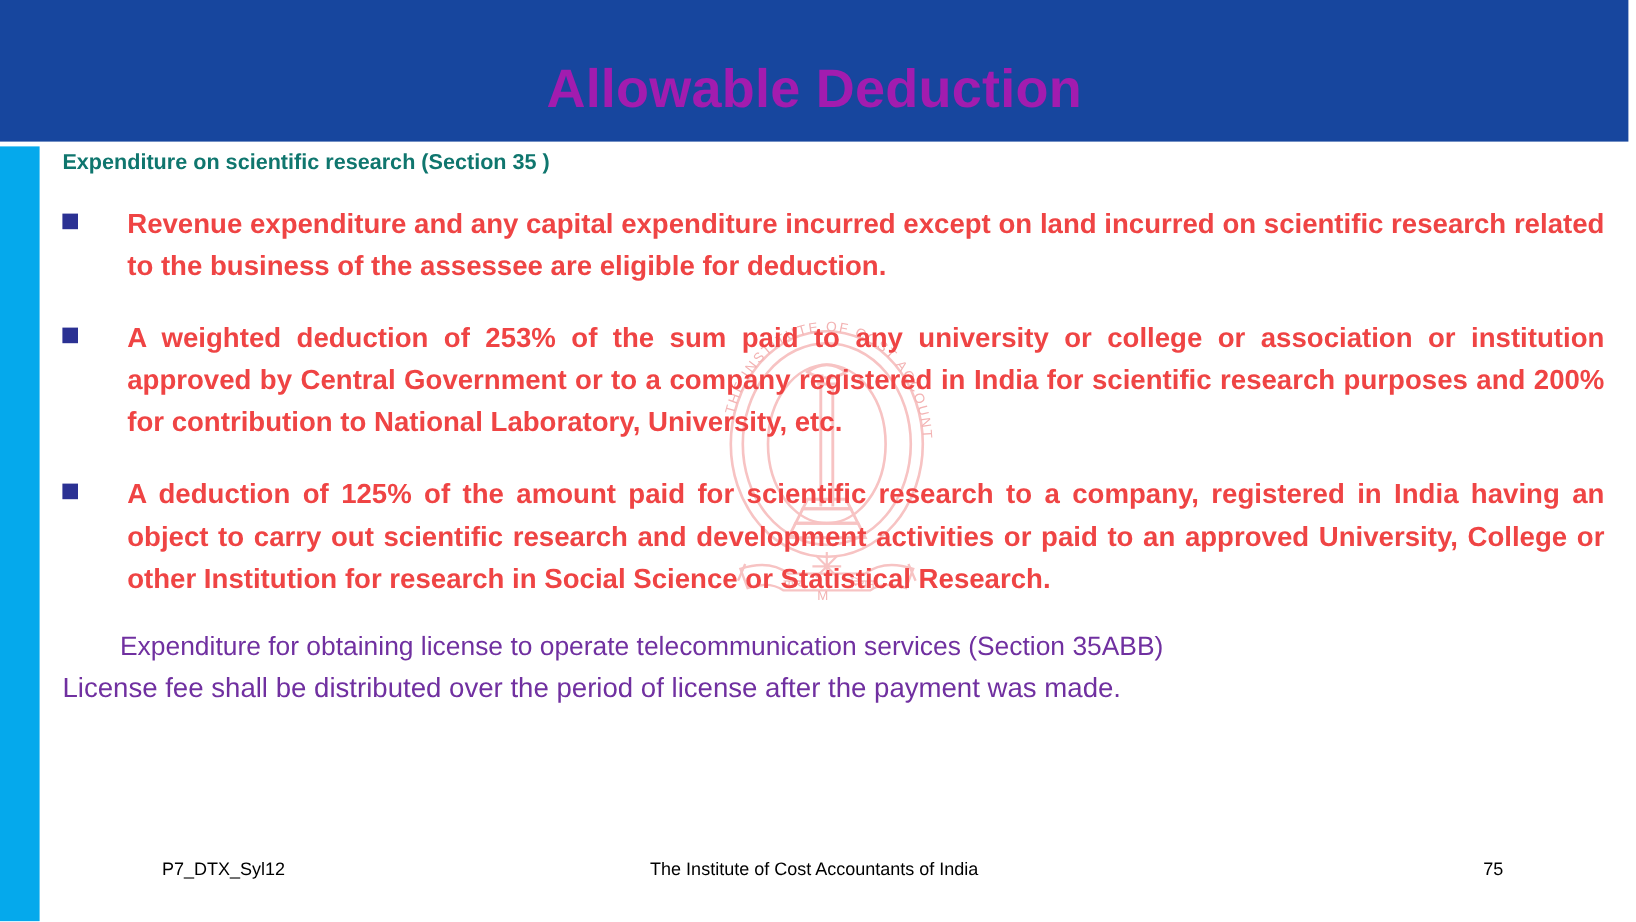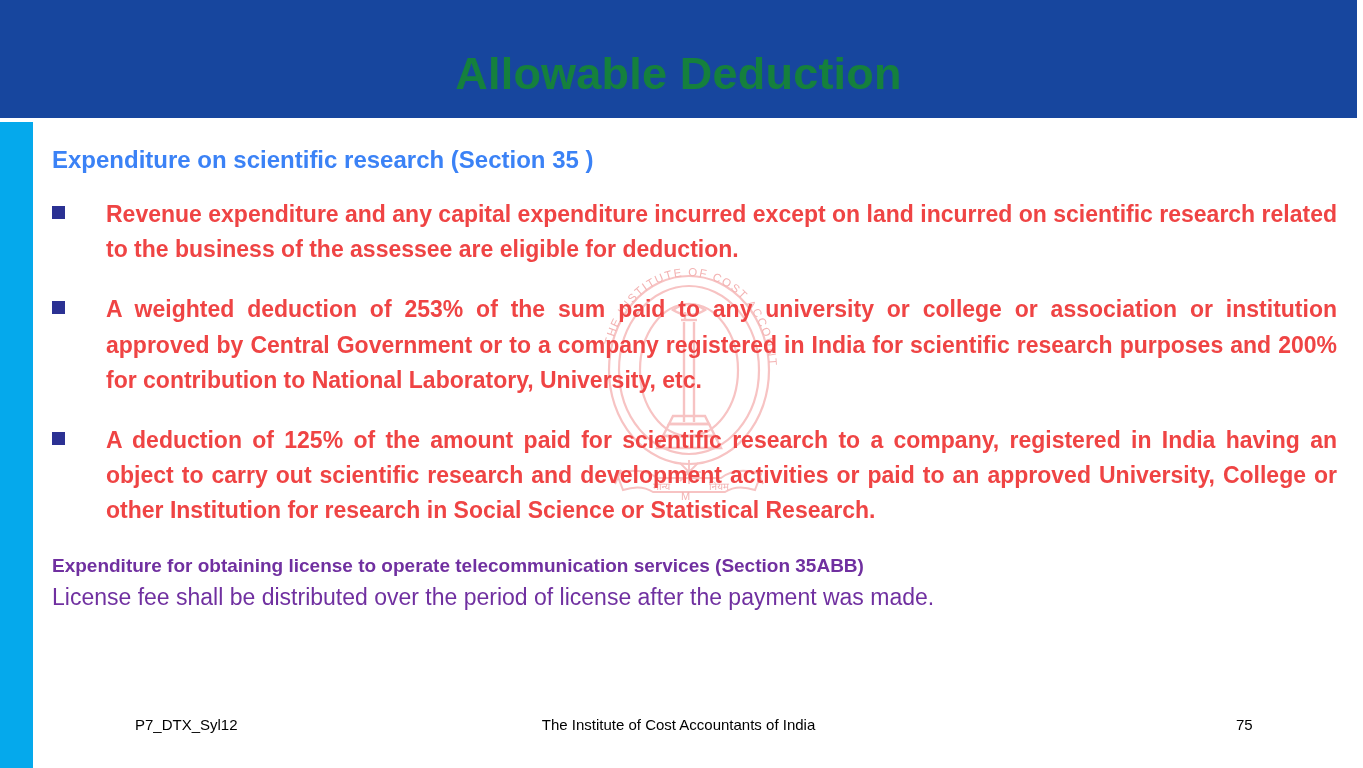--- a/index.html
+++ b/index.html
@@ -29,21 +29,21 @@
   }
   #slide-title {
     position: absolute;
     left: 0;
     top: 0;
     width: 1357px;
     height: 148px;
     display: flex;
     align-items: center;
     justify-content: center;
-    color: #15803d;
+    color: #a21caf;
     font-size: 45px;
     font-weight: bold;
     letter-spacing: 0.2px;
     white-space: nowrap;
   }
 
   
   #left-accent-bar {
     position: absolute;
     left: 0;
@@ -66,27 +66,26 @@
 
   
   #body-area {
     position: absolute;
     left: 52px;
     top: 124px;
     width: 1285px;
   }
 
   .section-head {
-    color: #3b82f6;
-    font-size: 24px;
+    color: #0f766e;
+    font-size: 18px;
     font-weight: bold;
     line-height: 1.25;
     position: relative;
     z-index: 3;
-    margin-top: 21px;
   }
 
   #bullet-list {
     position: relative;
     z-index: 3;
     margin-top: 22px;
   }
   .bullet-row {
     display: flex;
     align-items: flex-start;
@@ -111,23 +110,24 @@
   }
 
   
   #lower-block {
     position: relative;
     z-index: 3;
     margin-top: 8px;
   }
   #license-heading {
     color: #7030A0;
-    font-size: 19px;
-    font-weight: bold;
+    font-size: 22px;
+    font-weight: normal;
     line-height: 1.3;
+    margin-left: 48px;
   }
   #license-body {
     color: #7030A0;
     font-size: 23px;
     font-weight: normal;
     line-height: 1.45;
     margin-top: 3px;
   }
 
   

